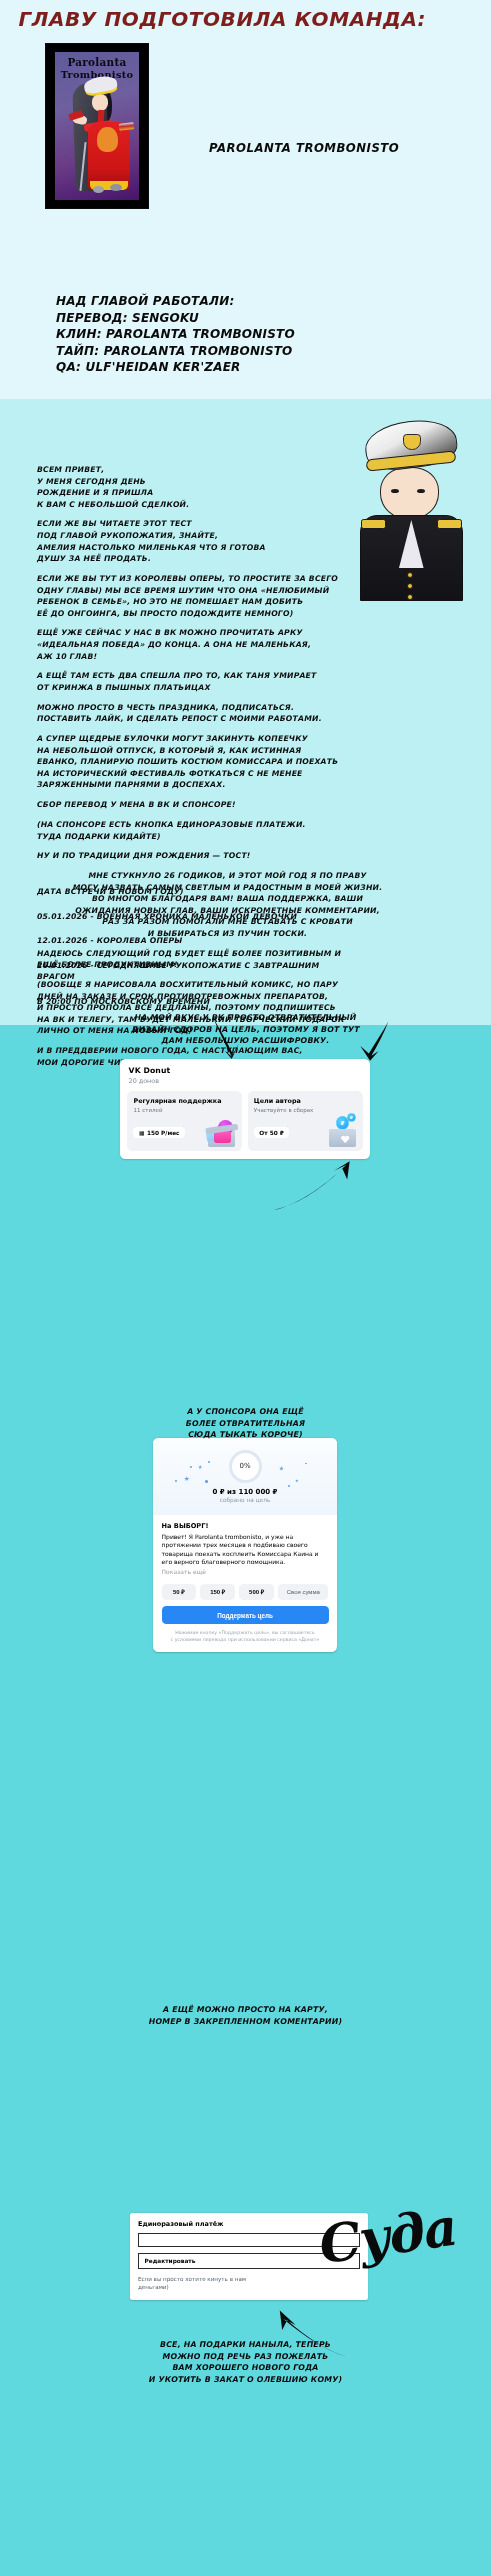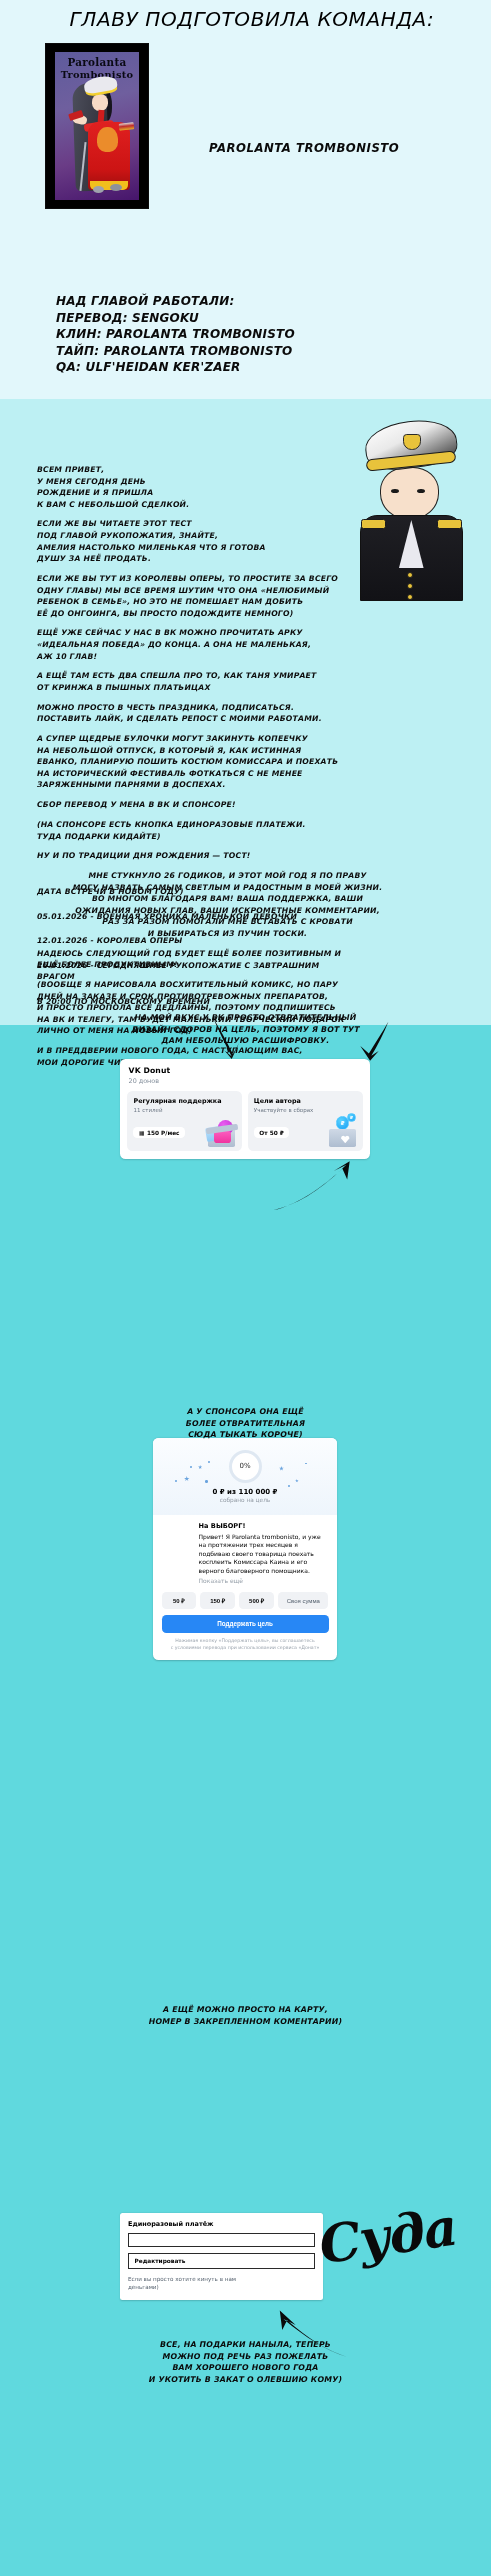--- a/index.html
+++ b/index.html
@@ -16,23 +16,23 @@
 
   
   .band-top    { position:absolute; left:0; top:0;    width:491px; height:399px;  background:#e2f7fb; }
   .band-mid    { position:absolute; left:0; top:399px; width:491px; height:626px; background:#bdf0f3; }
   .band-teal   { position:absolute; left:0; top:1025px; width:491px; height:1551px; background:#60d9de; }
 
   
   .h-title {
     position:absolute; left:18.4px; top:8.6px; width:467px;
     font-family:"DejaVu Sans", sans-serif;
-    font-weight:400; font-style:italic;
+    font-weight:700; font-style:italic;
     font-size:20px; letter-spacing:0.6px;
-    text-align:center; color:#000000; line-height:1.05;
+    text-align:left; color:#7f1d1d; line-height:1.05;
   }
 
   
   .avatar-frame{
     position:absolute; left:45px; top:43px; width:104px; height:166px;
     background:#000; padding:8px 8.6px; border:1.2px solid #0c0c0c;
   }
   .avatar-art{
     position:relative; width:100%; height:100%; overflow:hidden;
     background:linear-gradient(165deg,#5e5b9c 0%,#6f5f9e 35%,#6a3c86 68%,#46156b 100%);
@@ -290,21 +290,21 @@
   .st4{ left:37px; top:28px; width:1.8px; height:1.8px; border-radius:50%; }
   .st5{ left:55px; top:23px; width:1.8px; height:1.8px; border-radius:50%; }
   .st6{ left:52px; top:42px; width:2.5px; height:2.5px; border-radius:50%; }
   .st7{ left:126px; top:28px; width:4.9px; height:4.9px;
         clip-path:polygon(50% 0,61% 35%,98% 35%,68% 57%,79% 91%,50% 70%,21% 91%,32% 57%,2% 35%,39% 35%); }
   .st8{ left:142px; top:41px; width:3.7px; height:3.7px;
         clip-path:polygon(50% 0,61% 35%,98% 35%,68% 57%,79% 91%,50% 70%,21% 91%,32% 57%,2% 35%,39% 35%); }
   .st9{ left:152px; top:24.6px; width:1.8px; height:1.8px; border-radius:50%; }
   .st10{ left:135px; top:47px; width:1.8px; height:1.8px; border-radius:50%; }
 
-  .goal-body{ padding:7.4px 8.6px 6.1px 8.6px;margin-left:37px; }
+  .goal-body{ padding:7.4px 8.6px 6.1px 8.6px; }
   .goal-title{ font-size:6.6px; font-weight:700; color:#000; margin-bottom:2.5px; }
   .goal-text{ font-size:6px; color:#000; line-height:1.42; }
   .goal-more{ font-size:6px; color:#97a0aa; margin-top:1.2px; cursor:pointer; }
 
   .amt-row{ display:flex; gap:4.3px; padding:2.5px 8.6px 6.1px 8.6px; }
   .amt-btn{
     flex:1; background:#f0f2f5; border-radius:4.3px; text-align:center;
     padding:4.3px 0; font-size:6px; font-weight:700; color:#000;
     border:none; cursor:pointer;
   }
@@ -314,21 +314,21 @@
     border:none; border-radius:4.3px; width:calc(100% - 17px);
     padding:5.5px 0; font-size:6.3px; font-weight:600; cursor:pointer;
   }
   .legal{
     padding:0 8.6px 8px 8.6px; font-size:4.7px; color:#9aa3ad; line-height:1.45;
     text-align:center;
   }
 
   
   .once-card{
-    position:absolute; left:120px; top:2213px; width:203px;
+    position:absolute; left:130px; top:2213px; width:238px;
     background:#fff; border-radius:2.5px; overflow:hidden;
     box-shadow:0 0.6px 1.8px rgba(0,0,0,.18);
   }
   .once-title{ padding:6.8px 8px 4.9px 8px; font-size:6.5px; font-weight:700; color:#000; }
   .once-input{
     margin:0 8px; height:14.7px; border:0.6px solid #2a2a2a; background:#fff;
   }
   .once-edit{
     margin:5.5px 8px 0 8px; height:16px; border:0.6px solid #2a2a2a; background:#fff;
     display:flex; align-items:center; padding-left:5.5px;

